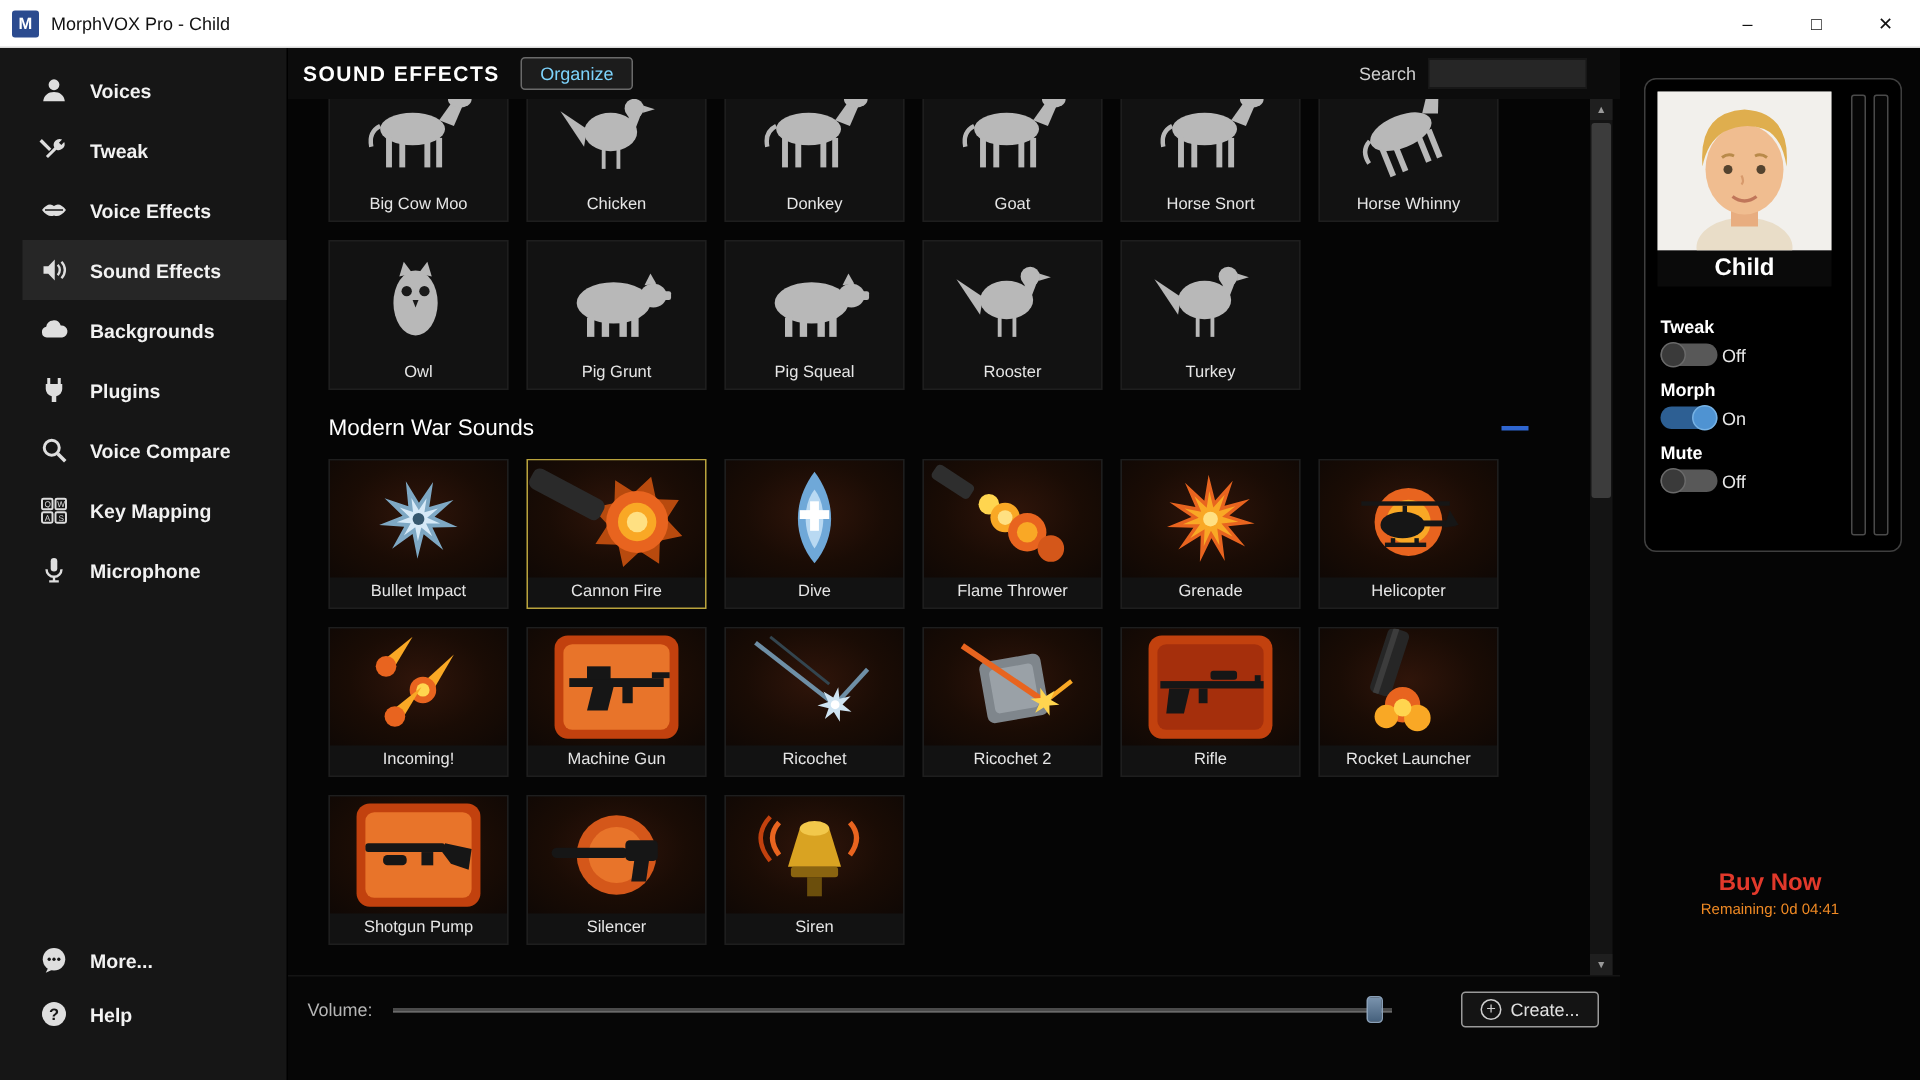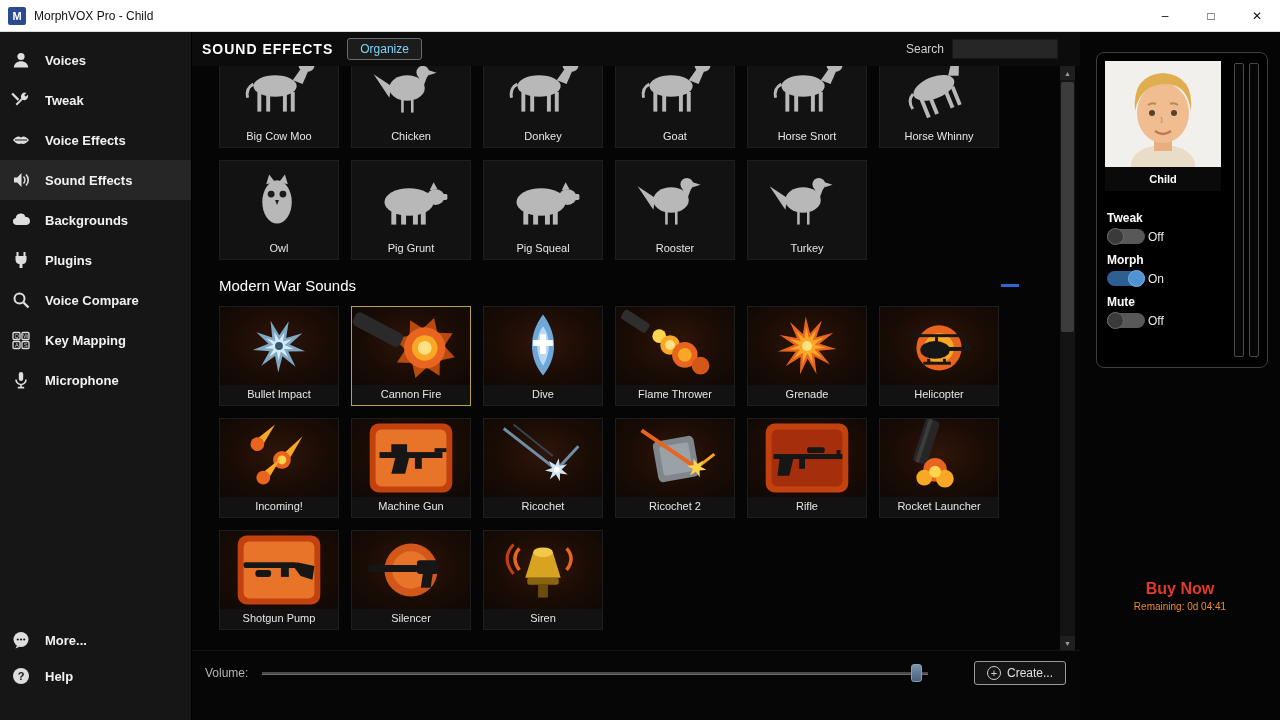--- a/index.html
+++ b/index.html
@@ -10,21 +10,21 @@
   .titlebar{position:absolute;left:0;top:0;width:1280px;height:32px;background:#ffffff;display:flex;align-items:center;border-bottom:1px solid #d9d9d9;}
   .app-icon{width:18px;height:18px;margin-left:8px;background:#2b4b8f;color:#fff;font-size:11px;font-weight:bold;display:flex;align-items:center;justify-content:center;border-radius:2px;}
   .window-title{margin-left:8px;font-size:12px;color:#111;}
   .win-controls{margin-left:auto;display:flex;height:32px;}
   .win-btn{width:46px;height:32px;display:flex;align-items:center;justify-content:center;font-size:12px;color:#111;background:transparent;border:none;cursor:pointer;}
 
   
   .sidebar{position:absolute;left:0;top:32px;width:192px;height:688px;background:#161616;border-right:1px solid #000;}
   #sidebar-main{position:absolute;top:8px;left:0;right:0;}
   #sidebar-footer{position:absolute;top:590px;left:0;right:0;}
-  .side-item{display:flex;align-items:center;height:40px;padding-left:10px;cursor:pointer;color:#f2f2f2;}
+  .side-item{display:flex;align-items:center;height:40px;padding-left:10px;cursor:pointer;color:#f2f2f2;margin-left:15px;}
   #sidebar-footer .side-item{height:36px;}
   .side-item.selected{background:#262626;}
   .side-item .icon{width:22px;height:22px;margin-right:13px;display:flex;align-items:center;justify-content:center;}
   .side-item .lbl{font-size:13px;font-weight:bold;}
 
   
   .content{position:absolute;left:192px;top:32px;width:888px;height:688px;background:#060606;}
   .content-header{position:absolute;top:0;left:0;right:0;height:34px;display:flex;align-items:center;background:#0c0c0c;}
   .page-title{margin-left:10px;font-size:14px;font-weight:bold;letter-spacing:1px;color:#fff;}
   .organize-btn{margin-left:14px;height:22px;padding:0 12px;background:#1c1c1c;border:1px solid #6a6a6a;border-radius:3px;color:#7dd3fc;font-size:12px;cursor:pointer;}
@@ -60,21 +60,21 @@
   .volume-thumb{position:absolute;top:0;width:11px;height:18px;background:linear-gradient(180deg,#7a93ad,#46617d);border:1px solid #8aa0b8;border-radius:3px;cursor:pointer;}
   .create-btn{margin-left:auto;margin-right:14px;height:24px;width:92px;display:flex;align-items:center;justify-content:center;gap:6px;background:#141414;border:1px solid #9a9a9a;border-radius:3px;color:#e0e0e0;font-size:12px;cursor:pointer;}
   .create-plus{width:14px;height:14px;border:1px solid #cfcfcf;border-radius:50%;color:#cfcfcf;font-size:11px;line-height:12px;text-align:center;}
 
   
   .right-panel{position:absolute;left:1080px;top:32px;width:200px;height:688px;background:#050505;}
   .panel-box{position:absolute;left:16px;top:20px;width:172px;height:316px;border:1px solid #3f3f3f;border-radius:8px;background:#000;}
   .avatar-card{position:absolute;left:8px;top:8px;width:116px;}
   .avatar-img{width:116px;height:106px;background:#f2f0ec;overflow:hidden;}
   .avatar-img svg{display:block;width:100%;height:100%;}
-  .voice-name{height:24px;text-align:center;color:#fff;font-weight:bold;font-size:11px;line-height:24px;background:#0a0a0a;}
+  .voice-name{height:24px;text-align:center;color:#fff;font-weight:bold;font-size:16px;line-height:24px;background:#0a0a0a;}
   .meters{position:absolute;right:8px;top:10px;height:294px;display:flex;gap:5px;}
   .meter{width:10px;height:100%;background:#060606;border:1px solid #4a4a4a;border-radius:2px;}
   #toggles-root{position:absolute;left:10px;top:158px;width:122px;}
   .toggle-label{color:#fff;font-size:12px;font-weight:bold;margin-bottom:4px;}
   .toggle-line{display:flex;align-items:center;gap:3px;margin-bottom:9px;}
   .switch{position:relative;width:38px;height:15px;border-radius:8px;cursor:pointer;}
   .switch.off{background:#585858;}
   .switch.off .knob{position:absolute;left:0;top:-1px;width:17px;height:17px;border-radius:50%;background:#3a3a3a;border:1px solid #6a6a6a;}
   .switch.on{background:#2d5f93;}
   .switch.on .knob{position:absolute;right:0;top:-1px;width:17px;height:17px;border-radius:50%;background:#4f93d2;border:1px solid #77b2e4;}

